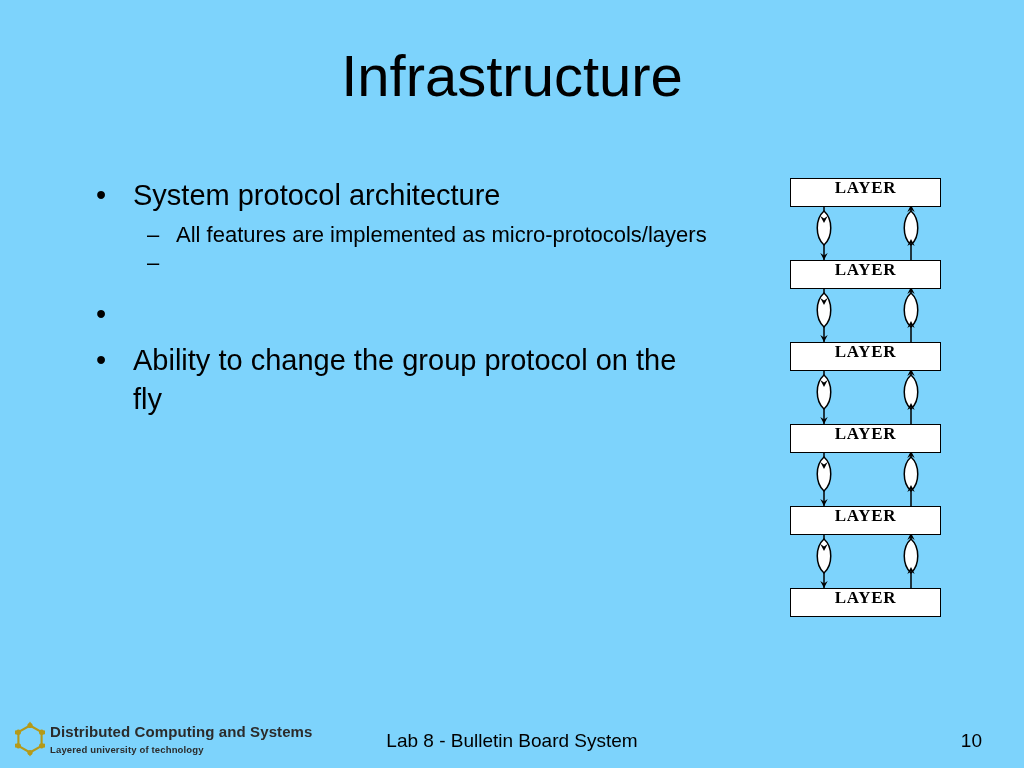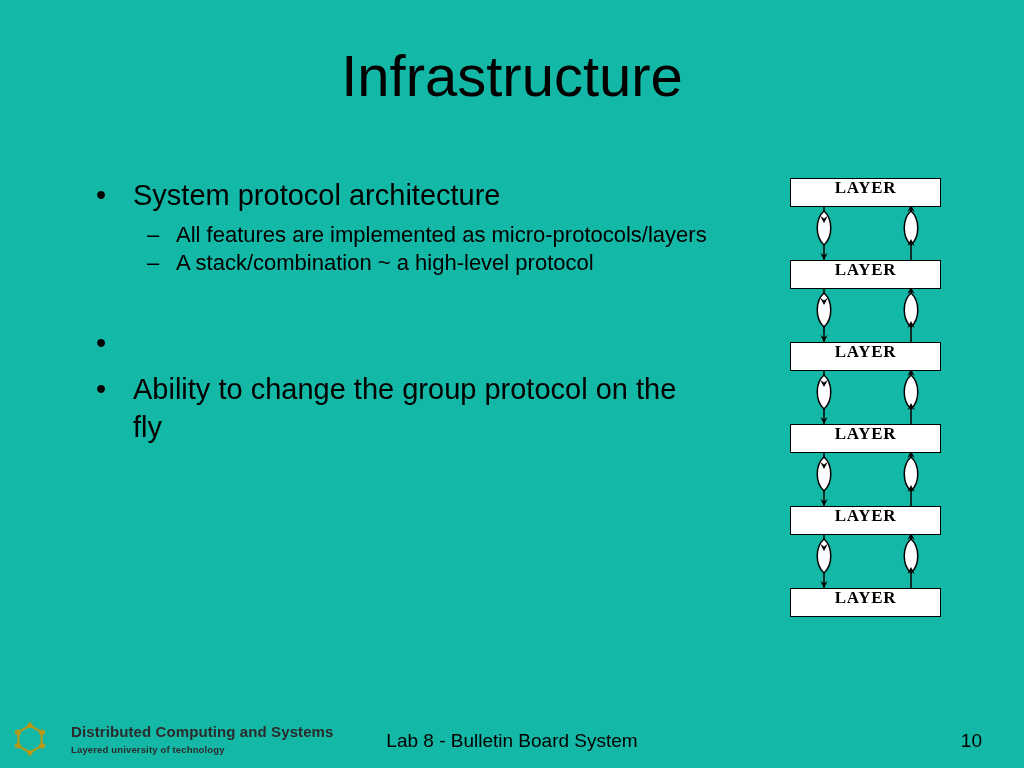--- a/index.html
+++ b/index.html
@@ -8,21 +8,21 @@
     background: #ffffff;
   }
   body {
     font-family: "Liberation Sans", sans-serif;
     -webkit-font-smoothing: antialiased;
   }
   #slide {
     position: relative;
     width: 1024px;
     height: 768px;
-    background: #14b8a6;
+    background: #7dd3fc;
     overflow: hidden;
   }
 
   
   #slide-title {
     position: absolute;
     left: 0;
     top: 46px;
     width: 1024px;
     text-align: center;
@@ -133,21 +133,21 @@
     top: 730px;
     font-size: 19px;
     color: #000000;
   }
   #footer-logo {
     position: absolute;
     left: 10px;
     top: 720px;
     display: flex;
     align-items: center;
-    gap: 21px;
+    gap: 0;
   }
   #footer-logo .logo-mark {
     width: 40px;
     height: 40px;
     flex: 0 0 40px;
   }
   #footer-logo .logo-text { line-height: 1.0; }
   #footer-logo .logo-line1 {
     font-size: 15px;
     font-weight: 700;
@@ -178,21 +178,20 @@
         <span class="marker">•</span>
         <span>System protocol architecture</span>
       </div>
       <div class="gap-sm"></div>
       <div class="l2">
         <span class="marker">–</span>
         <span>All features are implemented as micro-protocols/layers</span>
       </div>
       <div class="l2">
         <span class="marker">–</span>
-        <span>A stack/combination ~ a high-level protocol</span>
       </div>
     </div>
 
     <div class="gap-lg"></div>
 
     <div class="bullet-group">
       <div class="l1">
         <span class="marker">•</span>
       </div>
     </div>

